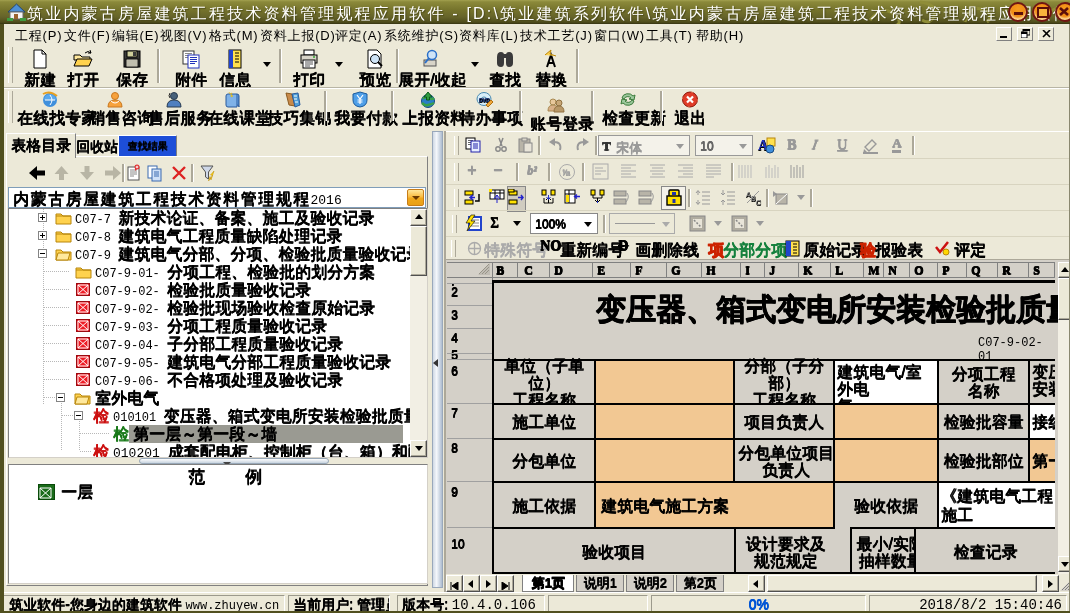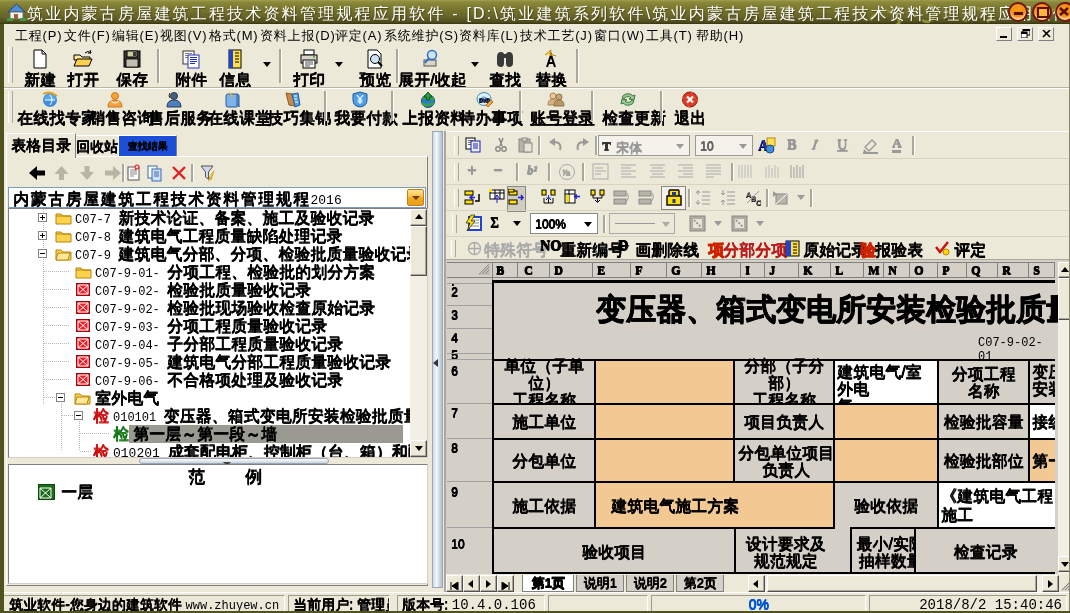--- a/index.html
+++ b/index.html
@@ -304,21 +304,21 @@
     <svg class="ic" width="18" height="17" viewBox="0 0 18 17">
         <ellipse cx="8" cy="8" rx="7" ry="6.5" fill="#d8eef8" stroke="#4a8ab0"></ellipse>
         <ellipse cx="8" cy="8" rx="2.5" ry="2" fill="#fff" stroke="#4a8ab0"></ellipse>
         <text x="3" y="11" font-size="5" fill="#1a3a8c" font-weight="bold">DVD</text>
         <path d="M10,14 l5,-5 l2,2 l-5,5 z" fill="#f0a83c" stroke="#b07010"></path>
       </svg>
     <div style="margin-top:0">待办事项</div>
   </div>
   <div class="abs tbsep" style="left:519px;top:3px;height:30px;"></div>
 
-  <div class="tbtn" style="left:530px;top:3px;width:52px;text-decoration:underline;">
+  <div class="tbtn" style="left:530px;top:9px;width:52px;">
     <svg class="ic" width="18" height="17" viewBox="0 0 18 17">
         <circle cx="6" cy="5" r="3" fill="#e8c89c" stroke="#a88850"></circle>
         <path d="M1,14 q0,-6 5,-6 q5,0 5,6 z" fill="#d8b088" stroke="#a88850"></path>
         <circle cx="12" cy="6" r="3" fill="#c8a878" stroke="#907040"></circle>
         <path d="M7,15 q0,-6 5,-6 q5,0 5,6 z" fill="#b89868" stroke="#907040"></path>
       </svg>
     <div style="margin-top:0">账号登录</div>
   </div>
   <div class="abs tbsep" style="left:591px;top:3px;height:30px;"></div>
 
@@ -748,21 +748,21 @@
         <circle cx="7.5" cy="7.5" r="6" fill="none" stroke="#aaa" stroke-width="1.3"></circle>
         <path d="M7.5,1.5 v12 M1.5,7.5 h12" stroke="#aaa" stroke-width="1.3"></path>
       </svg>
     <div class="abs" style="left:38px;top:3px;color:#aaa;">特殊符号</div>
     <div class="abs" style="left:94px;top:1px;color:#000;font-weight:bold;font-size:14px;font-family:'Liberation Serif',serif;">NO</div>
     <div class="abs" style="left:114px;top:3px;color:#000;">重新编号</div>
     <div class="abs" style="left:172px;top:1px;color:#000;font-weight:bold;font-size:14px;text-decoration:line-through;font-family:'Liberation Serif',serif;">Đ</div>
     <div class="abs" style="left:189px;top:3px;color:#000;">画删除线</div>
     <div class="abs dd" style="left:243px;top:9px;"></div>
     <div class="abs" style="left:262px;top:3px;color:#cc2200;font-weight:bold;">项</div>
-    <div class="abs" style="left:277px;top:3px;color:#b91c1c;">分部分项</div>
+    <div class="abs" style="left:277px;top:3px;color:#15803d;">分部分项</div>
     <svg class="abs" style="left:339px;top:3px" width="15" height="17" viewBox="0 0 15 17">
         <rect x="1" y="1" width="13" height="15" fill="#ffe14e" stroke="#000"></rect>
         <rect x="1" y="1" width="5" height="15" fill="#2244cc"></rect>
         <path d="M8,4 h4 M8,7 h4 M8,10 h4 M8,13 h4" stroke="#000"></path>
       </svg>
     <div class="abs" style="left:357px;top:3px;color:#000;">原始记录</div>
     <div class="abs" style="left:414px;top:3px;color:#cc2200;font-weight:bold;">验</div>
     <div class="abs" style="left:429px;top:3px;color:#000;">报验表</div>
     <svg class="abs" style="left:489px;top:4px" width="16" height="15" viewBox="0 0 16 15">
         <path d="M1,6 l4,5 l8,-10" stroke="#cc1111" stroke-width="2.5" fill="none"></path>
@@ -844,21 +844,21 @@
       <div class="cell white" style="left:536px;top:125px;width:27px;height:35px;justify-content:flex-start;text-align:left;padding-left:2px;white-space:nowrap;overflow:hidden;">接线</div>
 
       <div class="cell hdrcell" style="left:2px;top:160px;width:100px;height:43px;border-left:none;">分包单位</div>
       <div class="cell orange" style="left:102px;top:160px;width:139px;height:43px;"></div>
       <div class="cell hdrcell" style="left:241px;top:160px;width:104px;height:43px;">分包单位项目<br>负责人</div>
       <div class="cell orange" style="left:341px;top:160px;width:104px;height:43px;"></div>
       <div class="cell hdrcell" style="left:445px;top:160px;width:91px;height:43px;">检验批部位</div>
       <div class="cell orange" style="left:536px;top:160px;width:27px;height:43px;justify-content:flex-start;text-align:left;padding-left:2px;white-space:nowrap;overflow:hidden;">第一</div>
 
       <div class="cell hdrcell" style="left:2px;top:203px;width:100px;height:46px;border-left:none;">施工依据</div>
-      <div class="cell orange" style="left:102px;top:203px;width:239px;height:46px;justify-content:flex-start;text-align:left;padding-left:15px;">建筑电气施工方案</div>
+      <div class="cell orange" style="left:102px;top:203px;width:239px;height:46px;justify-content:flex-start;text-align:left;padding-left:5px;">建筑电气施工方案</div>
       <div class="cell hdrcell" style="left:341px;top:203px;width:104px;height:46px;">验收依据</div>
       <div class="cell white" style="left:445px;top:203px;width:118px;height:46px;display:block;text-align:left;padding:3px 0 0 2px;box-sizing:border-box;line-height:19px;">《建筑电气工程施工<br><span class="mono" style="font-size:12px">GB50303-2015</span></div>
 
       <div class="cell hdrcell" style="left:2px;top:249px;width:240px;height:47px;border-left:none;">验收项目</div>
       <div class="cell hdrcell" style="left:242px;top:249px;width:101px;height:47px;">设计要求及<br>规范规定</div>
       <div class="cell hdrcell" style="left:358px;top:249px;width:79px;height:47px;">最小/实际<br>抽样数量</div>
       <div class="cell hdrcell" style="left:422px;top:249px;width:141px;height:47px;">检查记录</div>
       <div class="abs" style="left:2px;top:294px;width:561px;height:2px;background:#000;"></div>
     </div>
 

